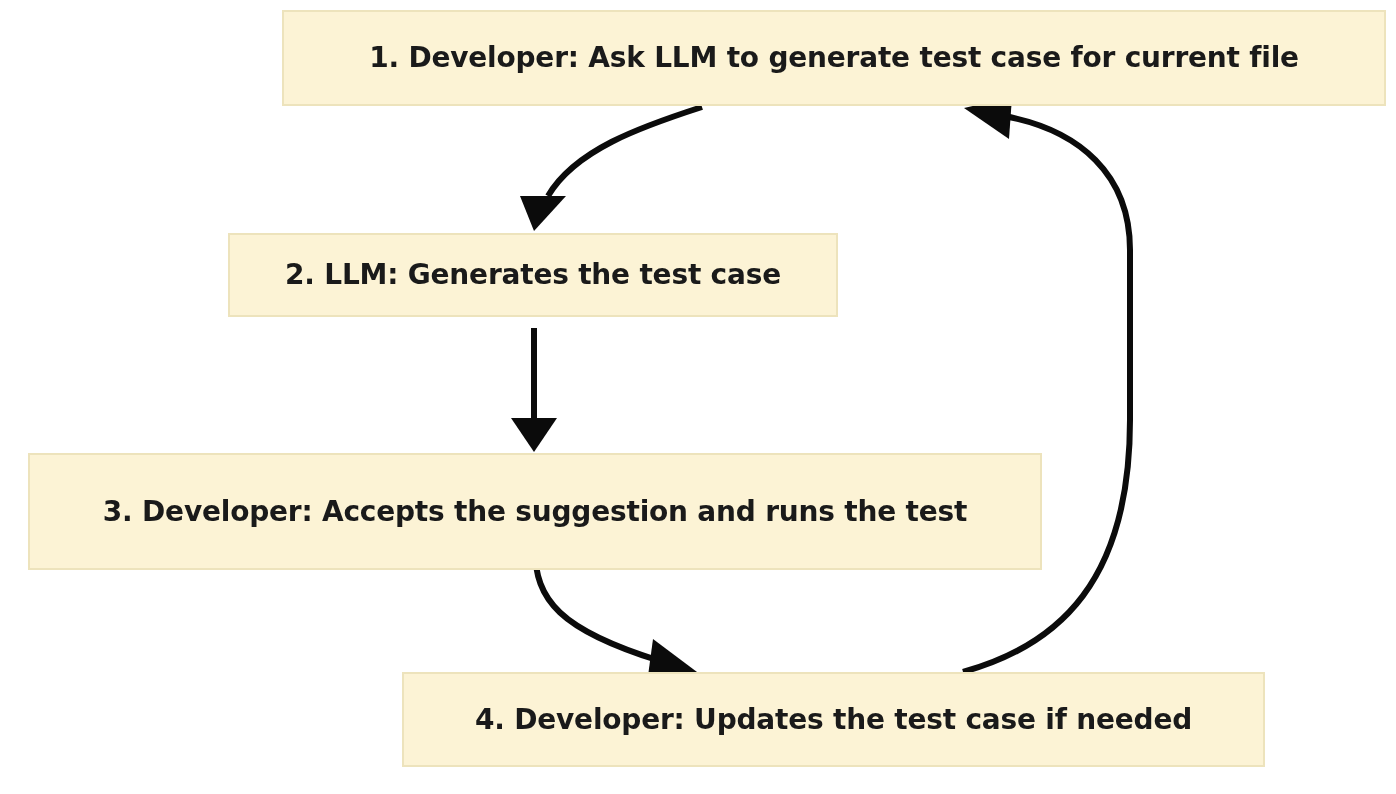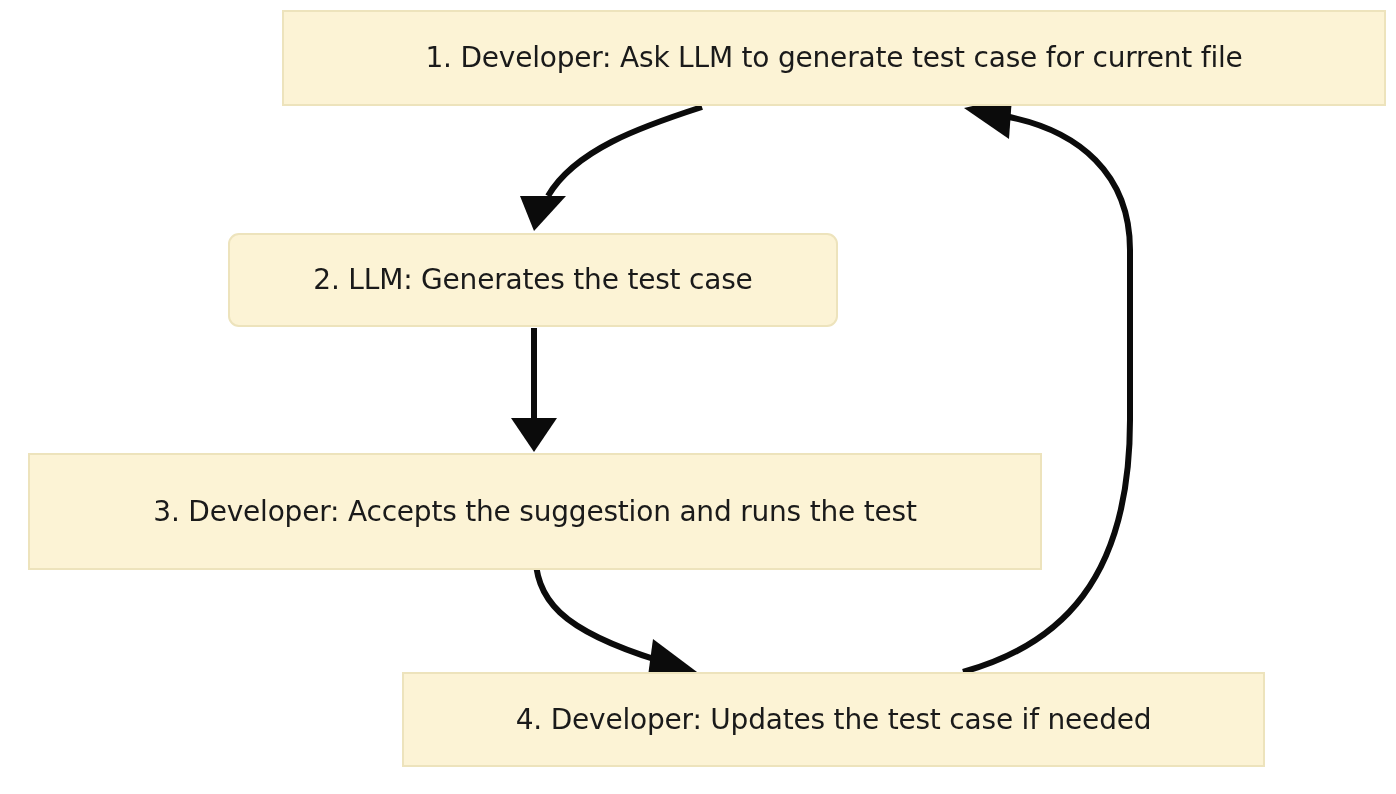--- a/index.html
+++ b/index.html
@@ -32,30 +32,30 @@
     background: #fcf3d5;
     border: 2px solid #ede3bc;
     display: flex;
     align-items: center;
     justify-content: center;
     z-index: 2;
   }
   .node-label {
     font-family: "DejaVu Sans", "Liberation Sans", sans-serif;
     font-size: 28px;
-    font-weight: 400;
+    font-weight: 700;
     color: #1a1a1a;
     line-height: 1.2;
     white-space: nowrap;
     letter-spacing: -0.2px;
     text-align: center;
   }
   
   #node-1 { left: 282px; top: 10px;  width: 1104px; height: 96px; }
-  #node-2 { left: 228px; top: 233px; width: 610px;  height: 94px; border-radius: 11px; }
+  #node-2 { left: 228px; top: 233px; width: 610px;  height: 84px; }
   #node-3 { left: 28px;  top: 453px; width: 1014px; height: 117px; }
   #node-4 { left: 402px; top: 672px; width: 863px;  height: 95px; }
 
   .edge-path {
     fill: none;
     stroke: #0b0b0b;
     stroke-width: 6;
     stroke-linecap: butt;
     stroke-linejoin: round;
   }

